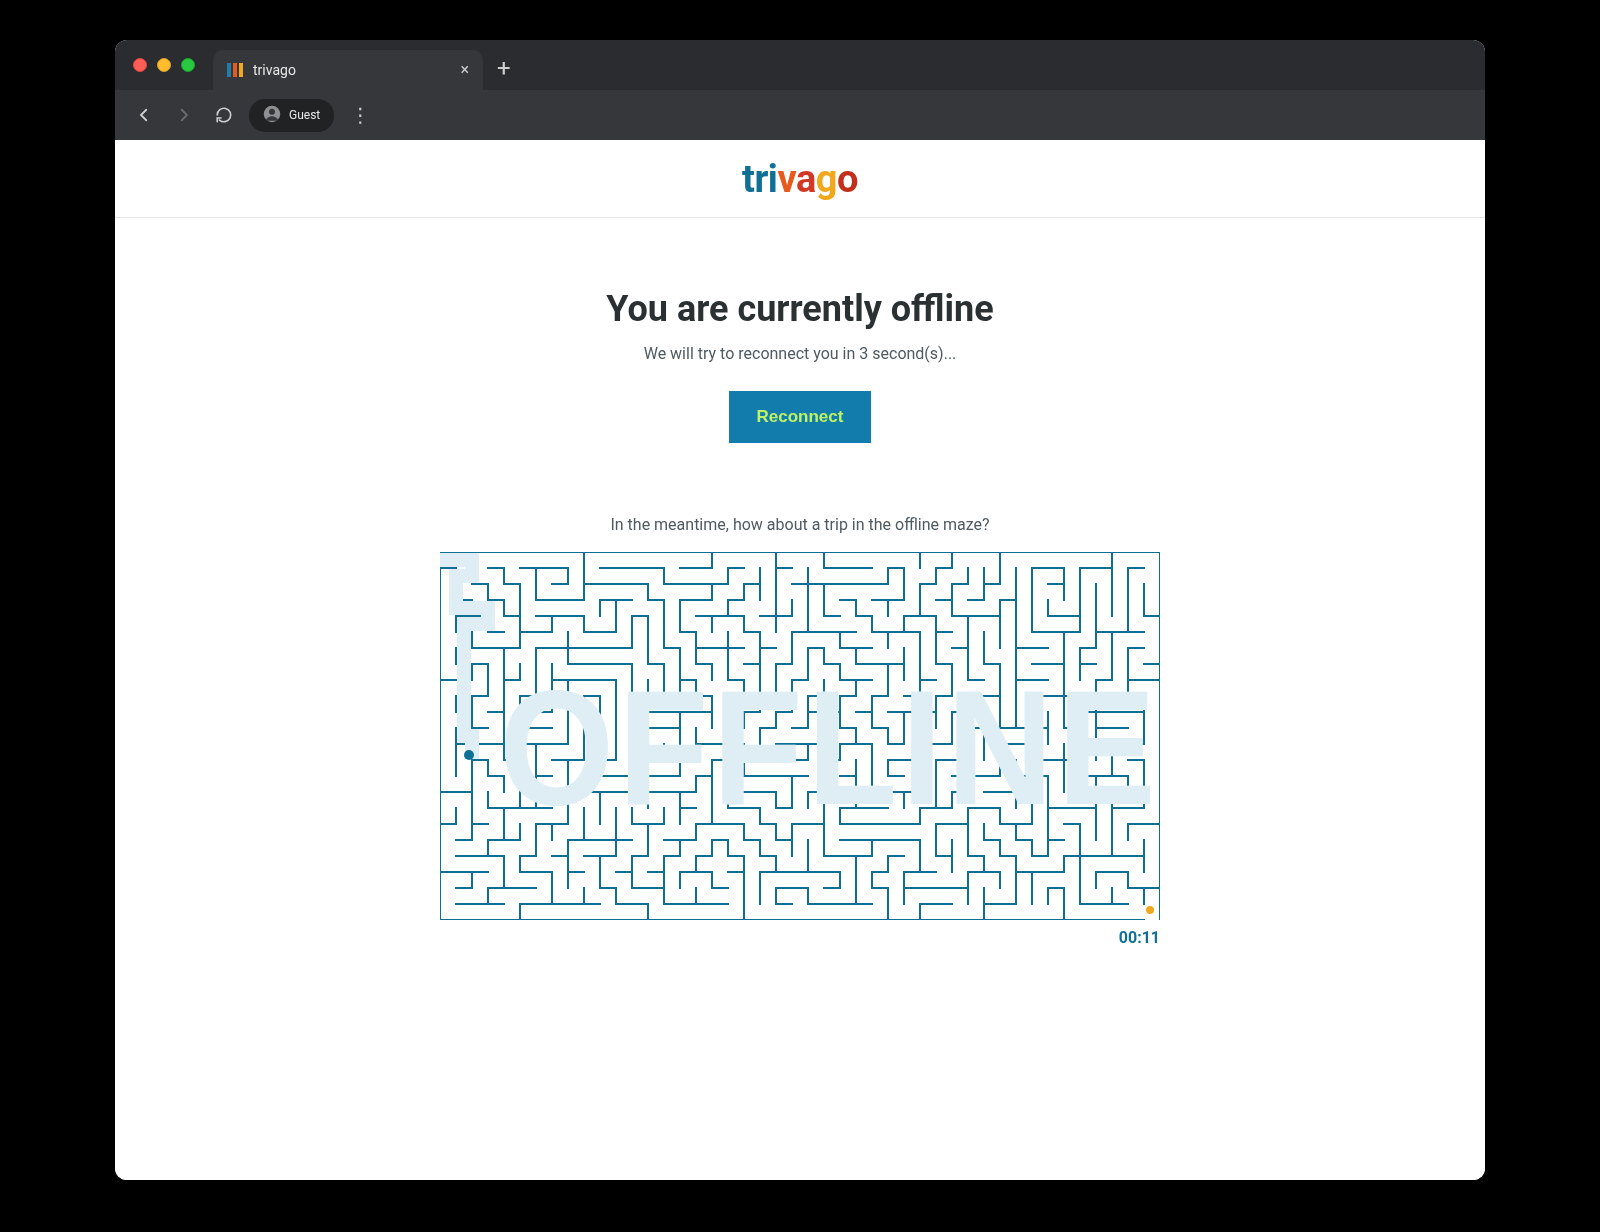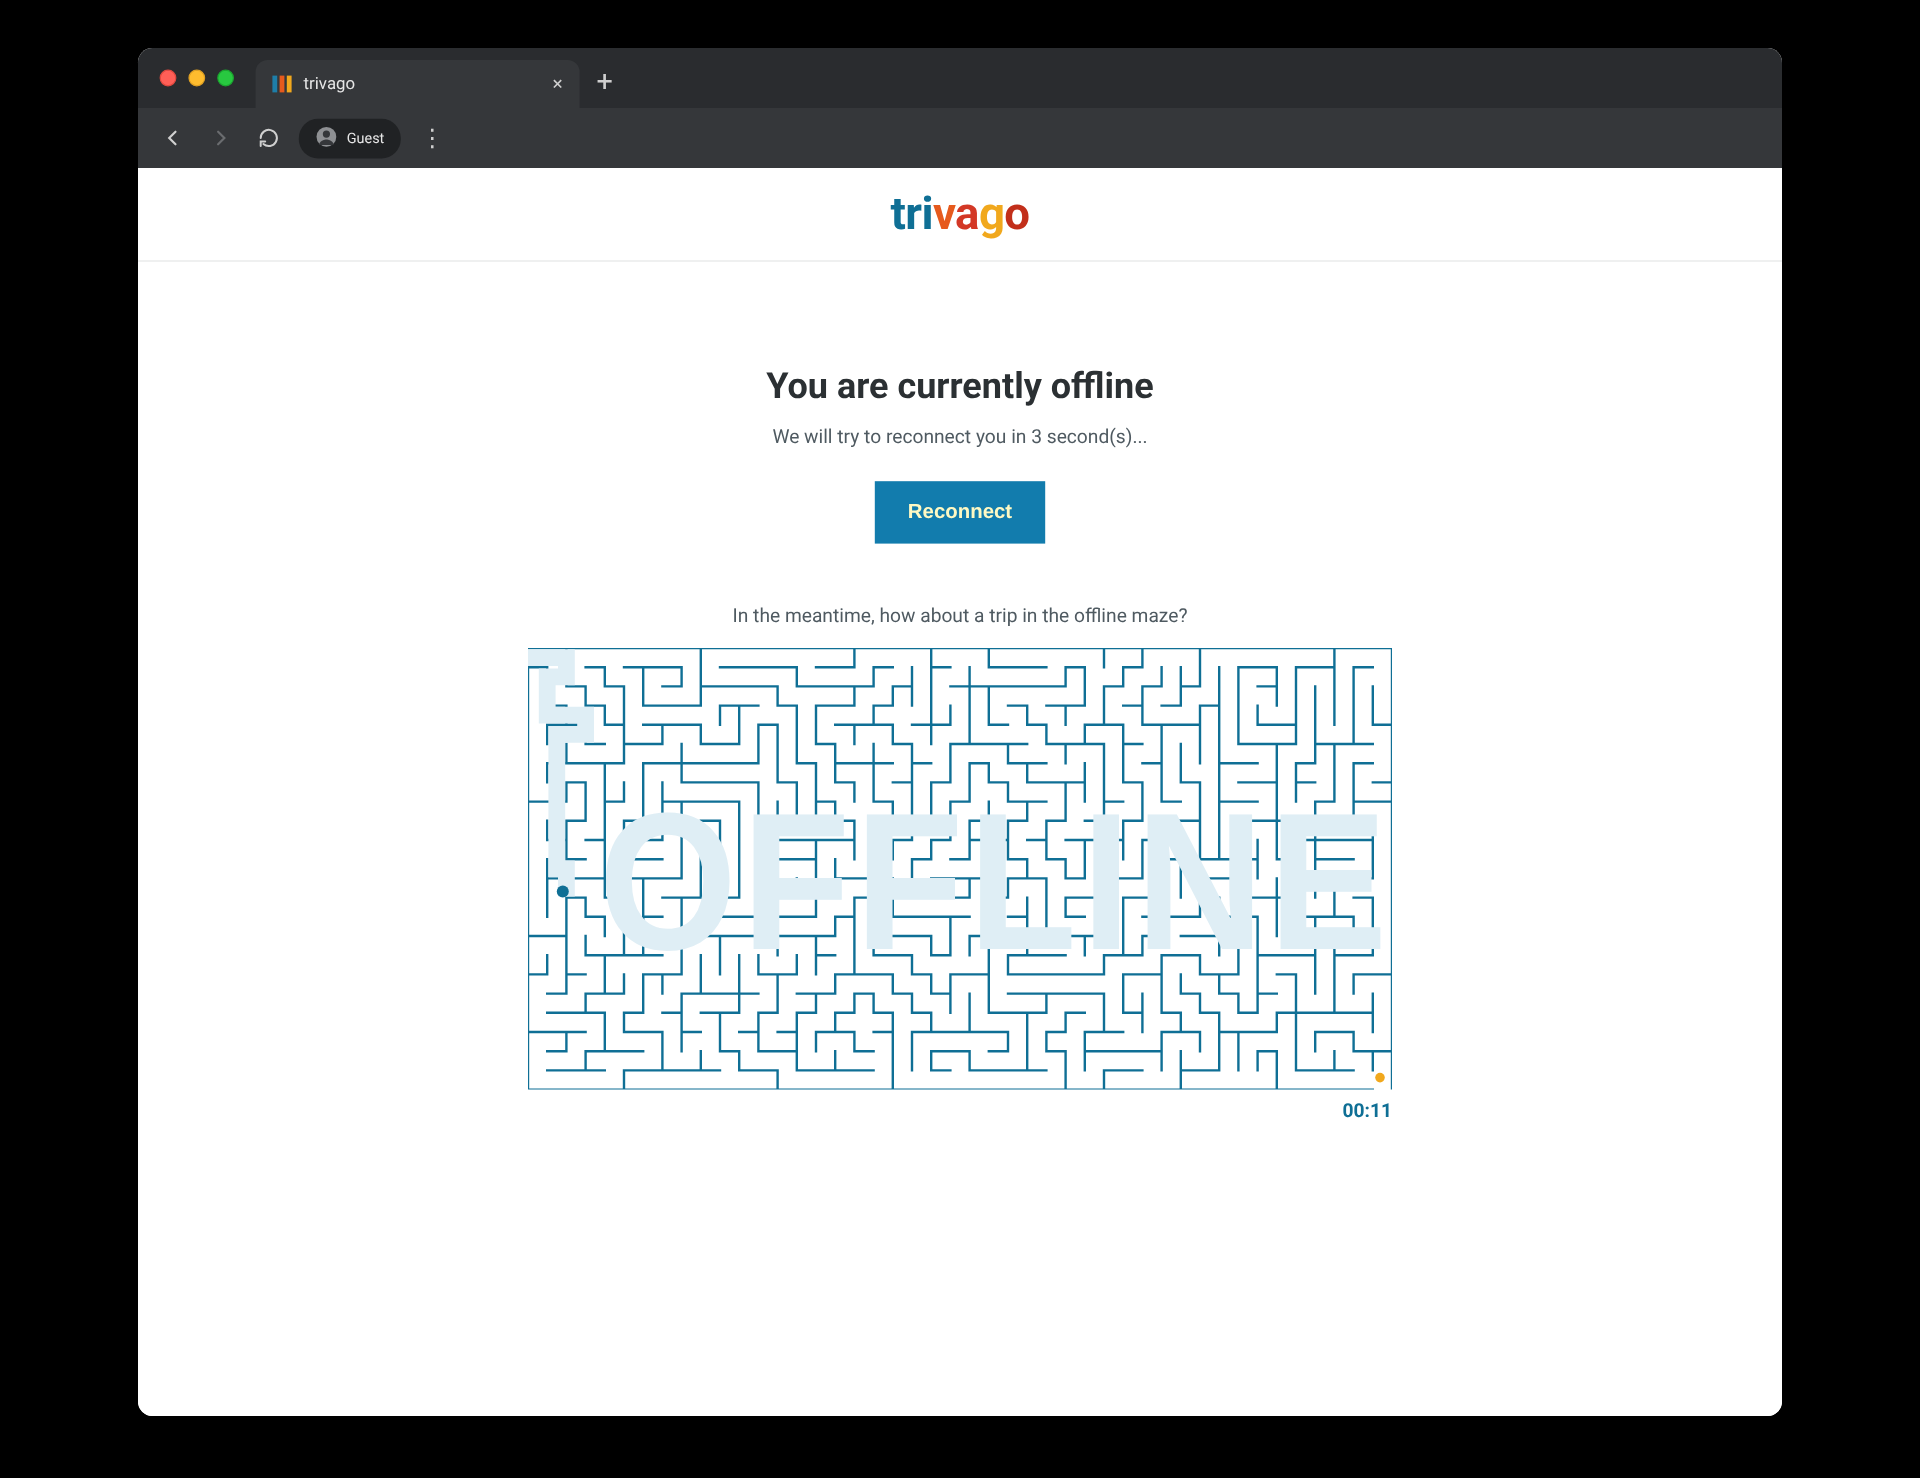--- a/index.html
+++ b/index.html
@@ -112,32 +112,32 @@
   .brand .v { color: #e65a1d; }
   .brand .a { color: #d33826; }
   .brand .g { color: #f1a81d; }
   .brand .o { color: #c22f1a; }
 
   .content {
     padding-top: 70px;
     display: flex; flex-direction: column; align-items: center;
   }
   h1 {
-    font-size: 30px; color: #2b3033; font-weight: 700; margin-bottom: 14px; margin-top: 17px;
+    font-size: 36px; color: #2b3033; font-weight: 700; margin-bottom: 14px;
   }
   .subtext {
     font-size: 16px; color: #4f5a61; margin-bottom: 28px;
   }
   .reconnect-btn {
-    background: #127cad; color: #fef9c3;
+    background: #127cad; color: #bef264;
     border: none; padding: 16px 28px; font-size: 17px; font-weight: 700;
     cursor: pointer;
   }
   .maze-intro {
-    margin-top: 50px; font-size: 16px; color: #4f5a61;
+    margin-top: 72px; font-size: 16px; color: #4f5a61;
   }
   .maze-wrap {
     margin-top: 18px;
     width: 720px;
   }
   .maze {
     width: 720px; height: 368px;
     position: relative;
   }
   .timer {

